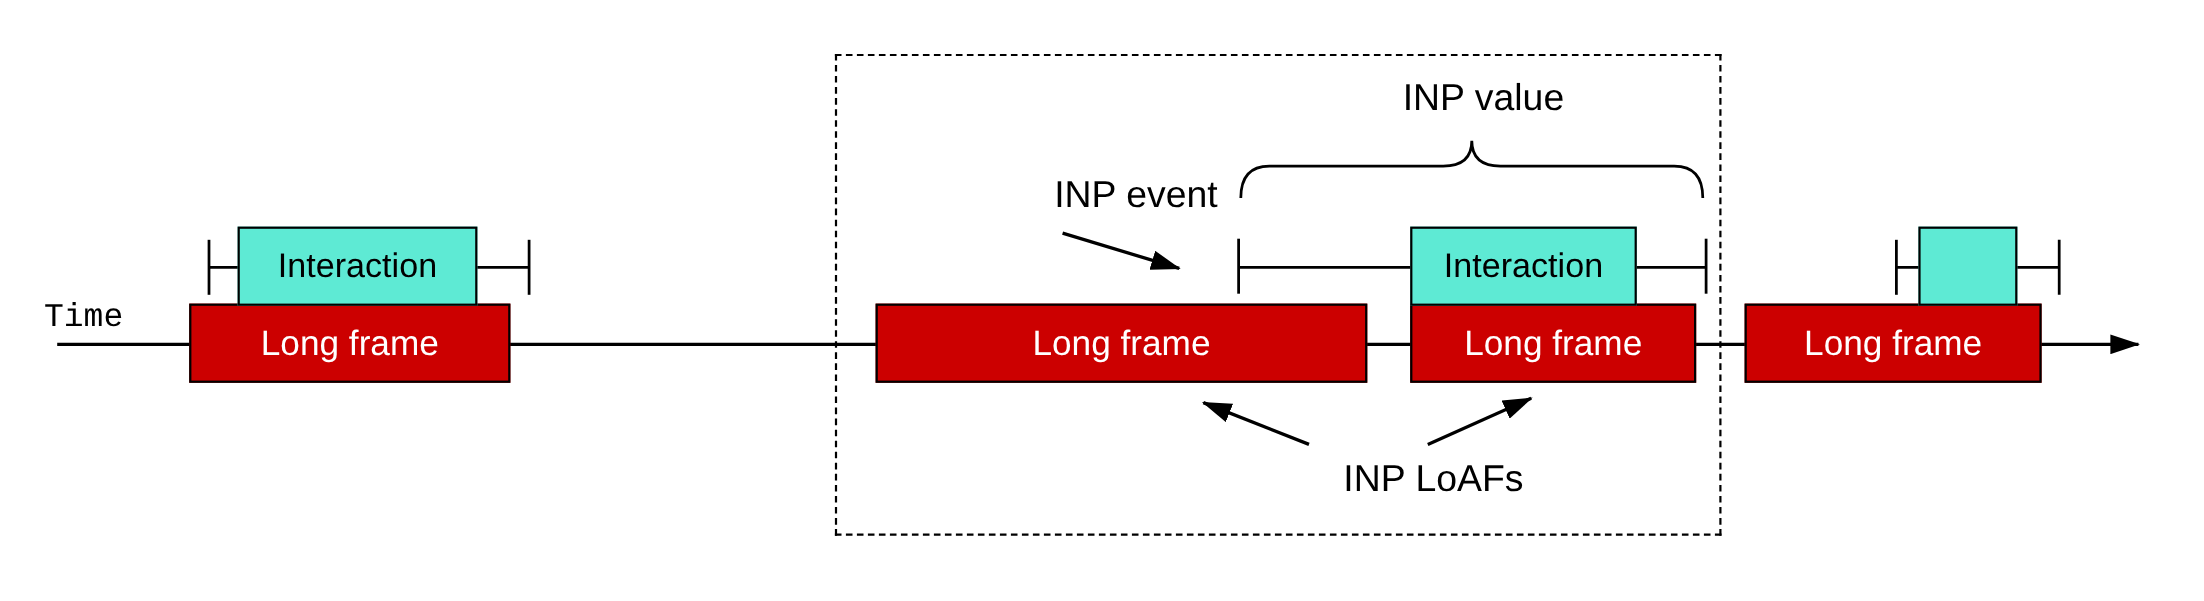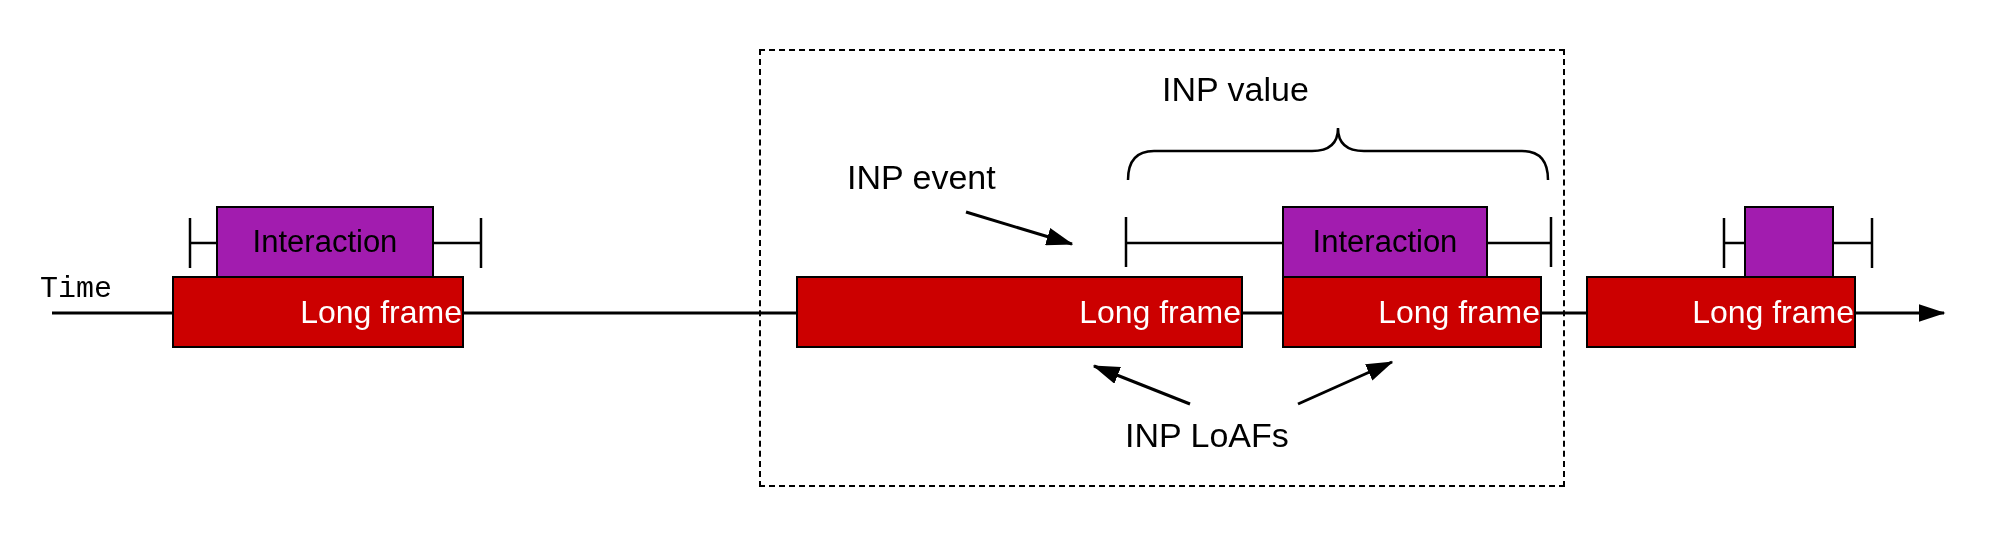--- a/index.html
+++ b/index.html
@@ -34,55 +34,55 @@
   
   .long-frame {
     position: absolute;
     top: 276px;
     height: 72px;
     background: #cc0000;
     border: 2.5px solid #000000;
     box-sizing: border-box;
     display: flex;
     align-items: center;
-    justify-content: flex-end;
+    justify-content: center;
     color: #ffffff;
     font-size: 32px;
     z-index: 3;
     white-space: nowrap;
   }
   #long-frame-1 { left: 172px;  width: 292px; }
   #long-frame-2 { left: 796px;  width: 447px; }
   #long-frame-3 { left: 1282px; width: 260px; }
   #long-frame-4 { left: 1586px; width: 270px; }
   
   .interaction {
     position: absolute;
     top: 206px;
     height: 72px;
-    background: #a21caf;
+    background: #5eead4;
     border: 2.5px solid #000000;
     box-sizing: border-box;
     display: flex;
     align-items: center;
     justify-content: center;
     color: #000000;
     font-size: 31px;
     z-index: 4;
     white-space: nowrap;
   }
   #interaction-1 { left: 216px;  width: 218px; }
   #interaction-2 { left: 1282px; width: 206px; }
   #interaction-3 { left: 1744px; width: 90px;  }
   
   .annotation {
     position: absolute;
     color: #000000;
     font-size: 34px;
-    text-align: left;
+    text-align: right;
     z-index: 5;
     white-space: nowrap;
   }
   #time-label {
     position: absolute;
     left: 40px; top: 272px;
     color: #000000;
     font-size: 30px;
     z-index: 5;
     white-space: nowrap;

